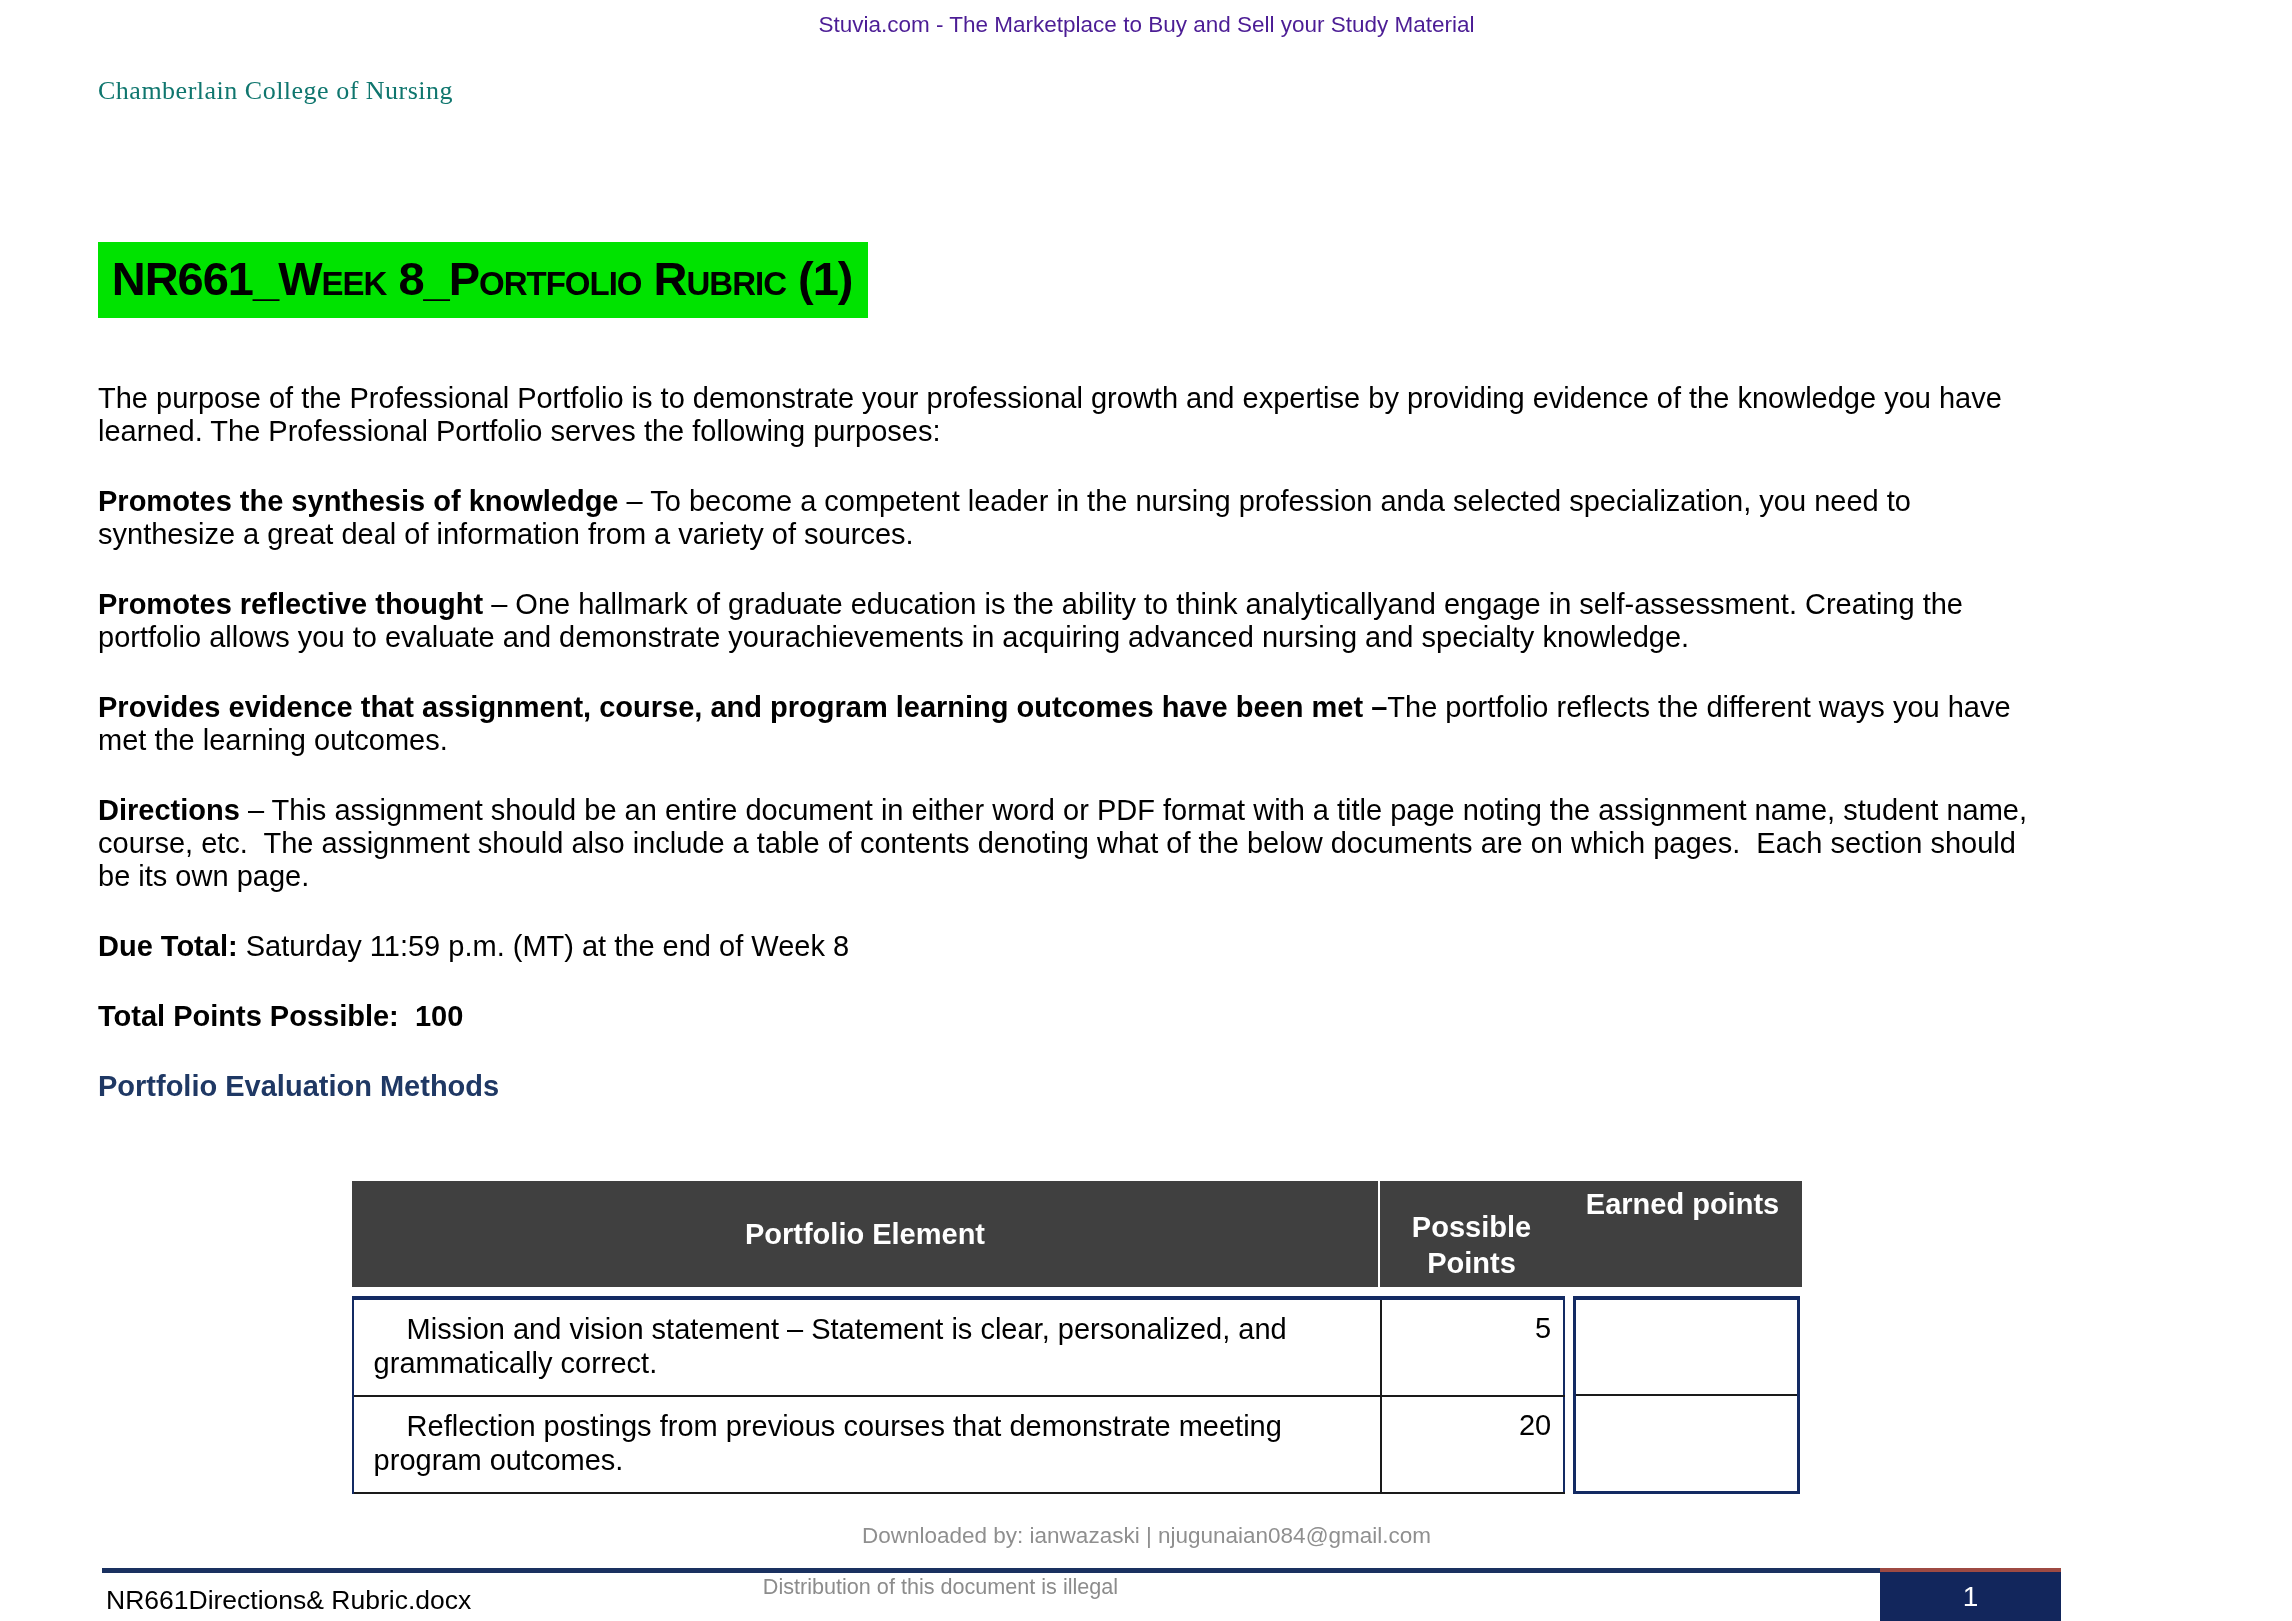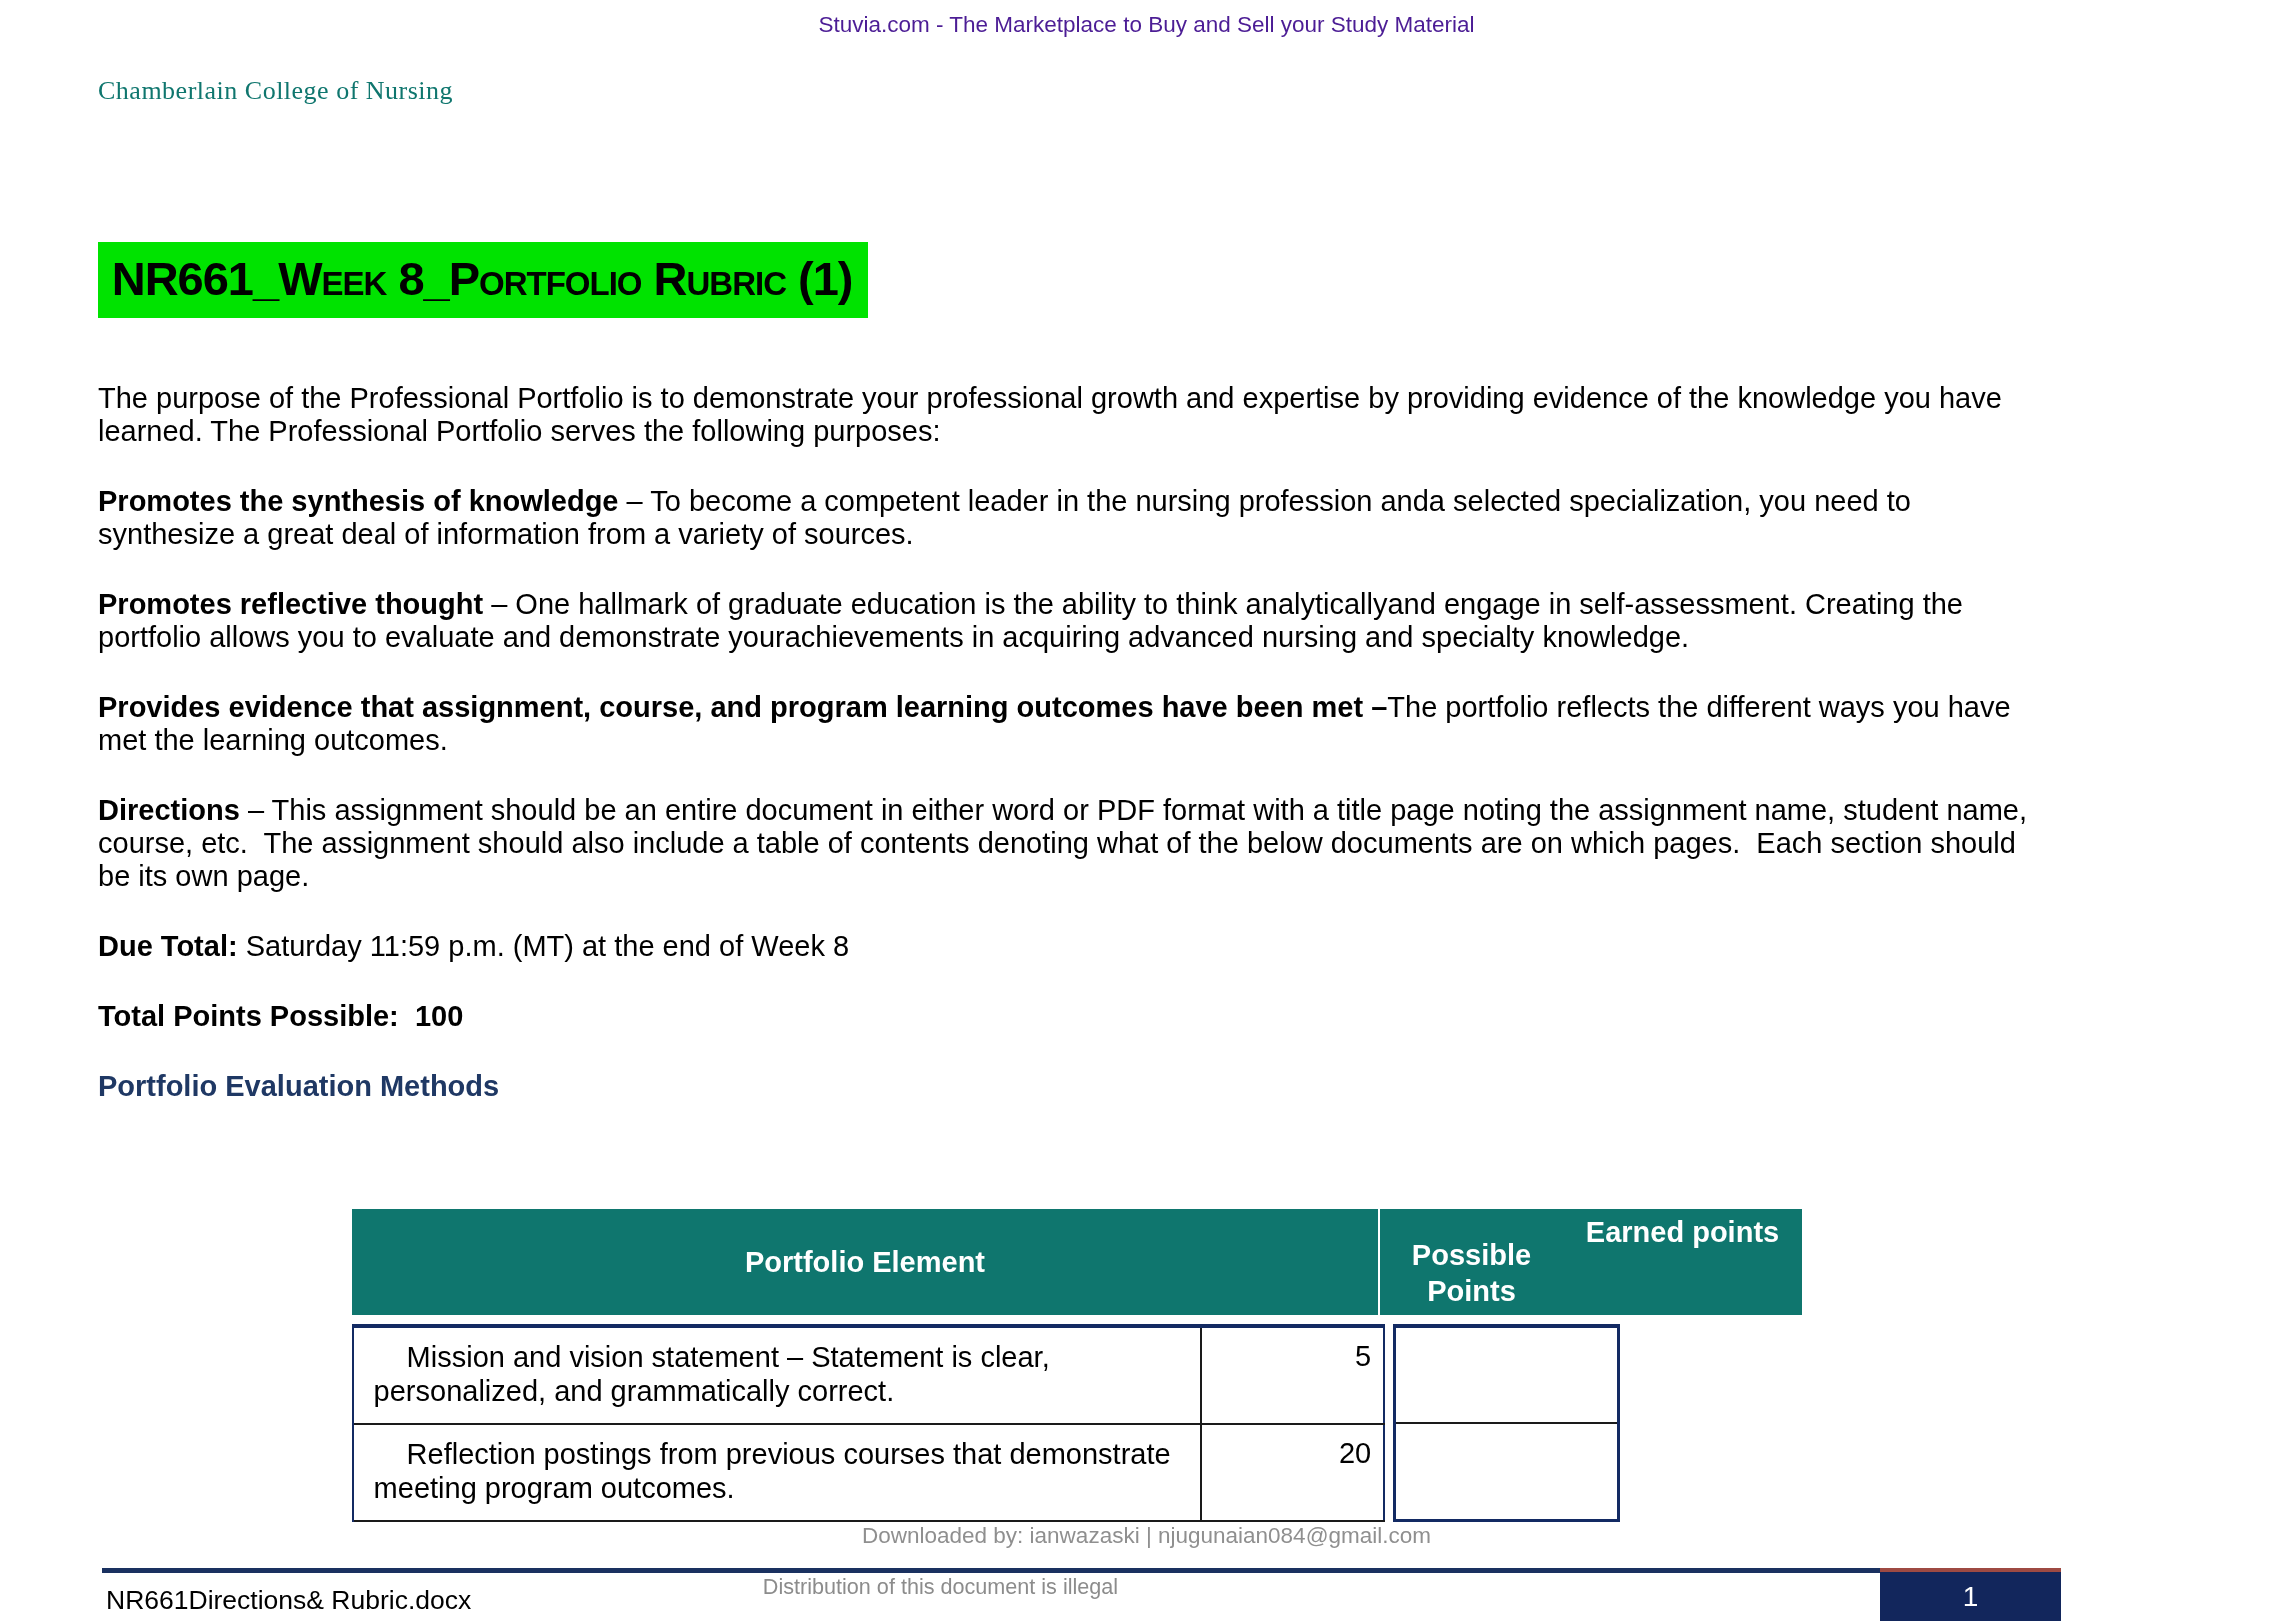--- a/index.html
+++ b/index.html
@@ -39,43 +39,43 @@
   .section-heading{
     font-weight:bold;color:#1f3864;
   }
 
   
   .rubric-table{
     position:absolute;left:352px;top:1181px;width:1450px;
     font-size:29px;
   }
   .thead{
-    display:flex;background:#0f766e;height:106px;
-    color:#ffffff;font-weight:bold;margin-top:28px;
+    display:flex;background:#404040;height:106px;
+    color:#ffffff;font-weight:bold;
   }
   .thead .h1{
     width:1028px;display:flex;align-items:center;justify-content:center;
     border-right:2.9px solid #ffffff;box-sizing:border-box;
   }
   .thead .h2{
     width:183px;text-align:center;padding-top:28px;line-height:36px;box-sizing:border-box;
   }
   .thead .h3{
     flex:1;text-align:center;padding-top:7px;box-sizing:border-box;
   }
   .tgap{height:8.8px;background:#ffffff;}
   .tbody{display:flex;align-items:stretch;}
   .tleft{
     border-left:2.9px solid #132a63;
     border-top:4.9px solid #132a63;
     box-sizing:border-box;
   }
   .trow{display:flex;height:95px;border-bottom:2px solid #1a1a1a;}
   .trow .c1{
-    width:848px;box-sizing:border-box;
+    width:1028px;box-sizing:border-box;
     border-right:2px solid #1a1a1a;
     padding:12.7px 13.7px 0 19.6px;
     text-indent:33px;line-height:34px;
   }
   .trow .c2{
     width:183px;box-sizing:border-box;
     border-right:2.9px solid #132a63;
     text-align:right;padding:12.7px 11.8px 0 0;
   }
   .tright{

